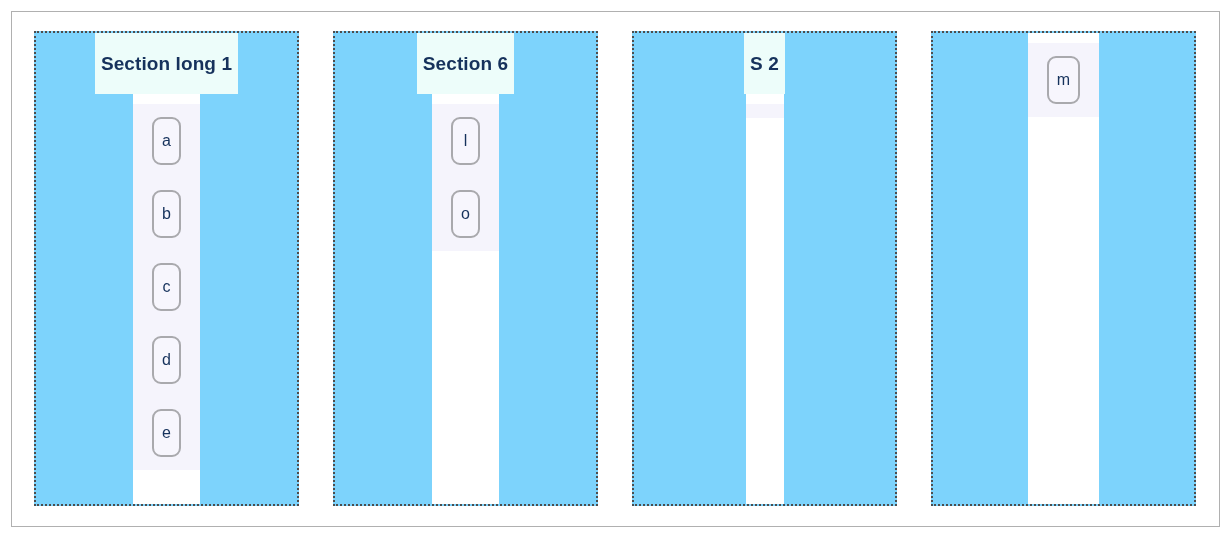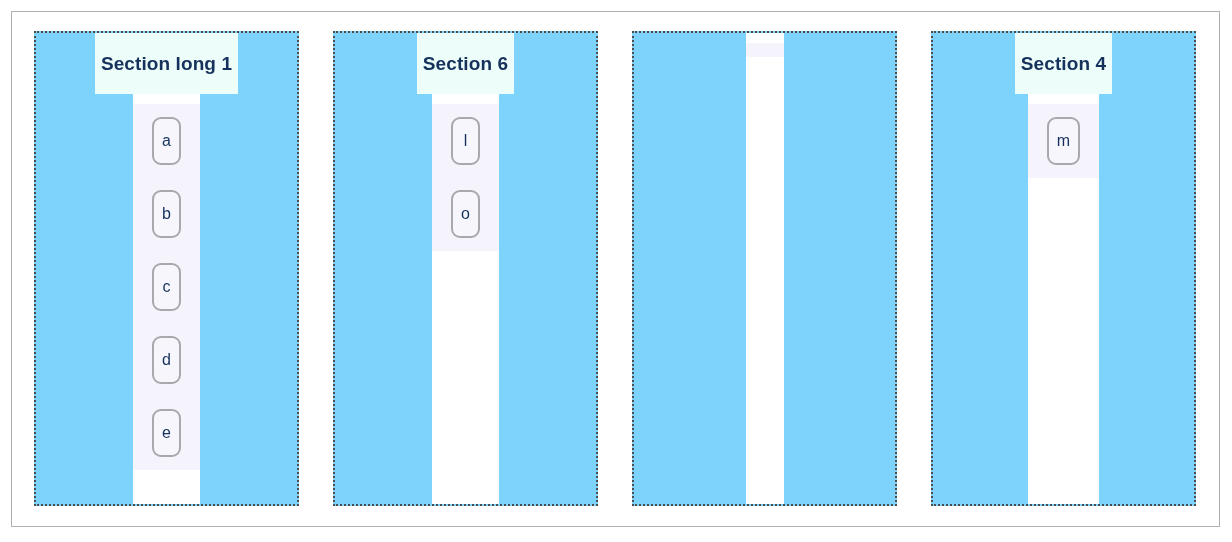--- a/index.html
+++ b/index.html
@@ -132,27 +132,27 @@
       <div class="column-header">Section 6</div>
       <div class="column-body">
         <div class="dropzone">
           <div class="card">l</div>
           <div class="card">o</div>
         </div>
       </div>
     </div>
 
     <div class="column">
+      <div class="column-header">S 2</div>
       <div class="column-body">
         <div class="dropzone is-empty"></div>
       </div>
     </div>
 
     <div class="column">
-      <div class="column-header">Section 4</div>
       <div class="column-body">
         <div class="dropzone">
           <div class="card">m</div>
         </div>
       </div>
     </div>
 
   </div>
 </div>
 

